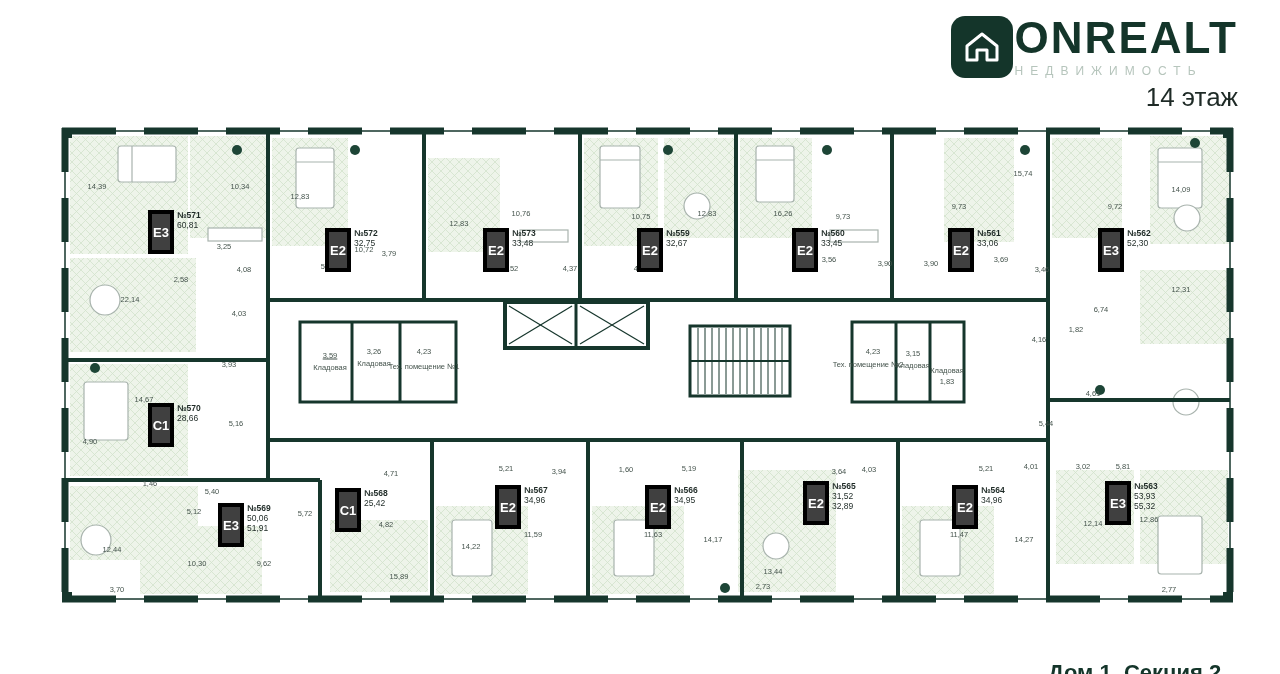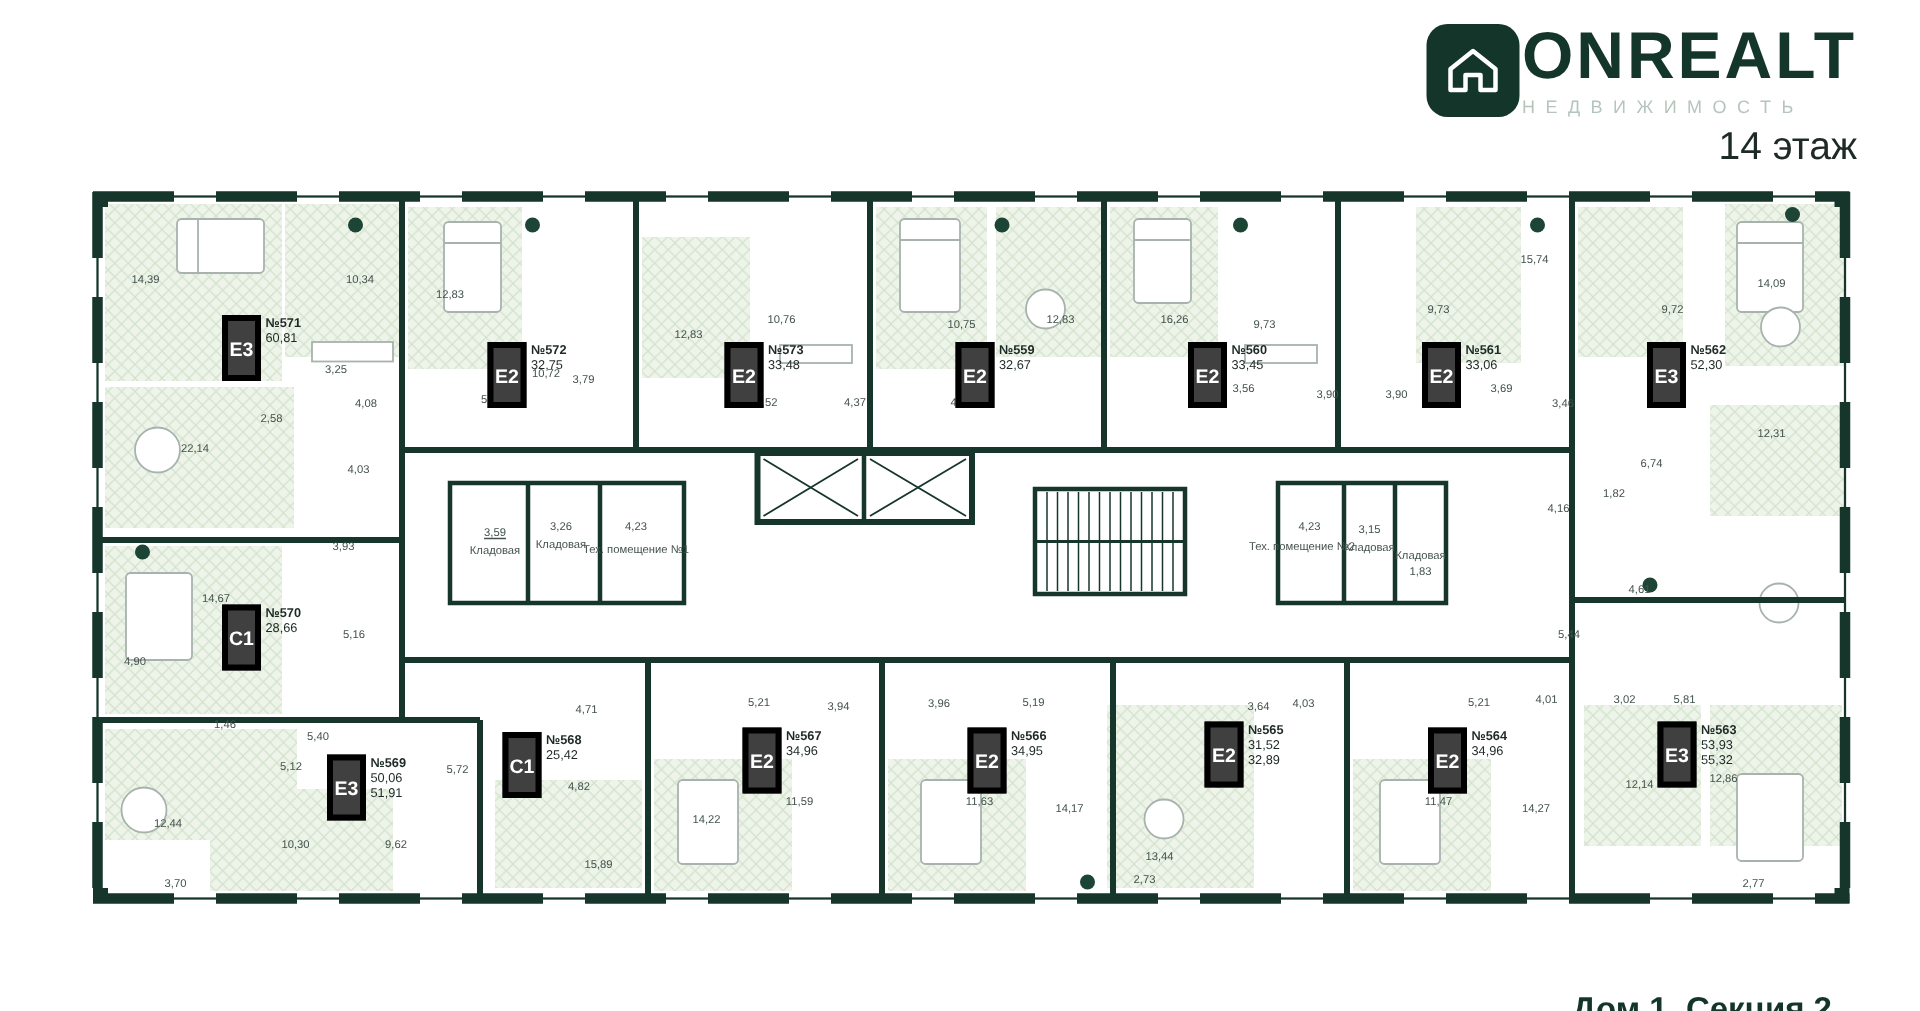--- a/index.html
+++ b/index.html
@@ -291,21 +291,21 @@
     <span class="room-label" style="left: 194px; top: 511px;">5,12</span>
 
     <span class="room-label" style="left: 305px; top: 513px;">5,72</span>
 
     <span class="room-label" style="left: 391px; top: 473px;">4,71</span>
 
     <span class="room-label" style="left: 506px; top: 468px;">5,21</span>
 
     <span class="room-label" style="left: 559px; top: 471px;">3,94</span>
 
-    <span class="room-label" style="left: 626px; top: 469px;">3,96</span>
+    <span class="room-label" style="left: 626px; top: 469px;">1,60</span>
 
     <span class="room-label" style="left: 689px; top: 468px;">5,19</span>
 
     <span class="room-label" style="left: 839px; top: 471px;">3,64</span>
 
     <span class="room-label" style="left: 869px; top: 469px;">4,03</span>
 
     <span class="room-label" style="left: 986px; top: 468px;">5,21</span>
 
     <span class="room-label" style="left: 1031px; top: 466px;">4,01</span>

